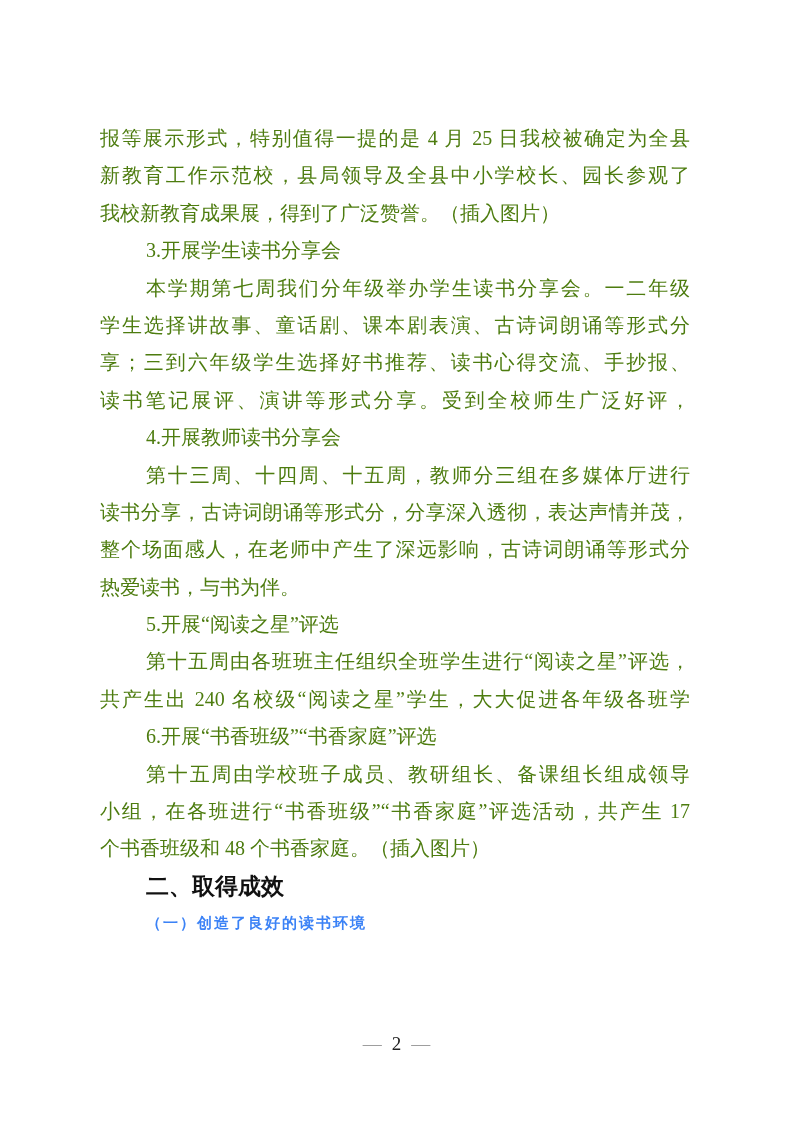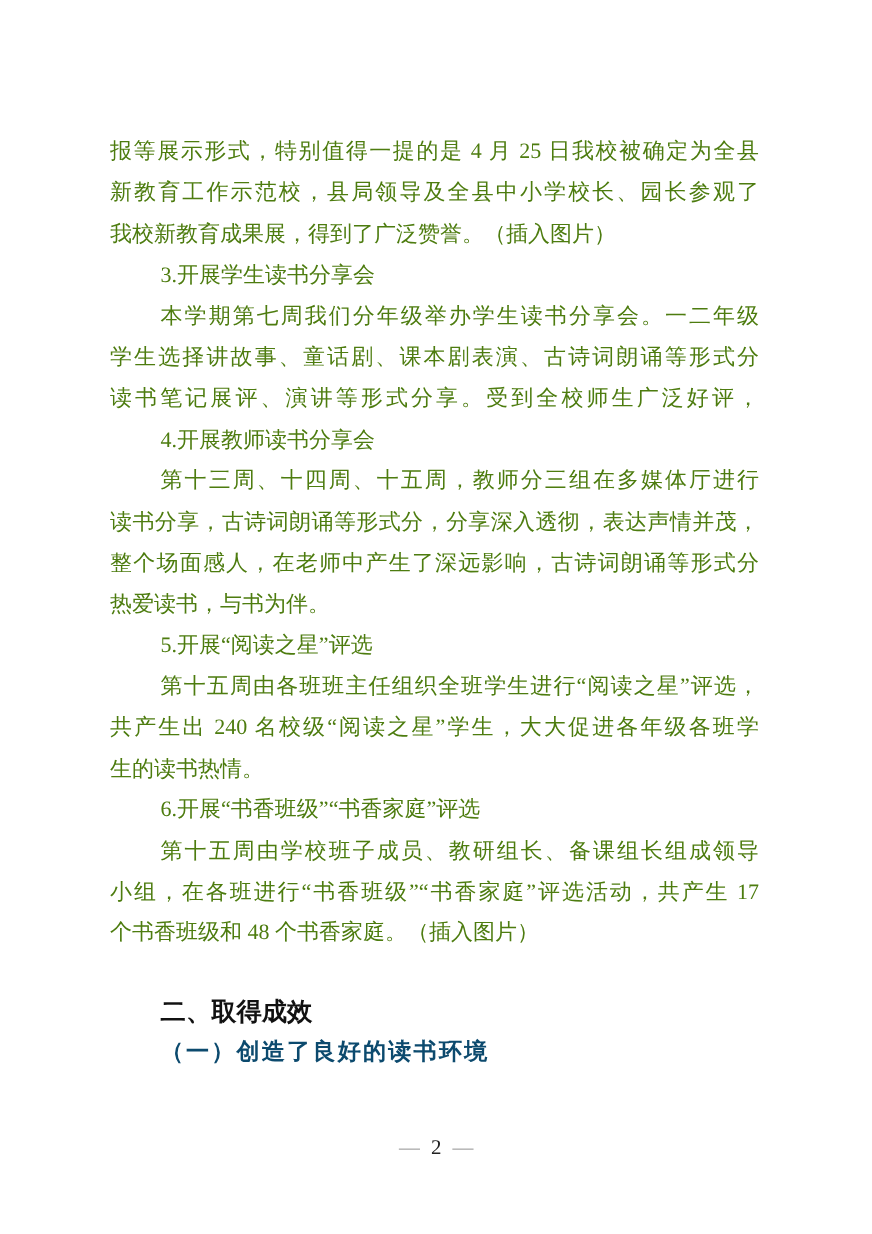--- a/index.html
+++ b/index.html
@@ -36,28 +36,27 @@
     text-align-last: justify;
   }
   .line.indent {
     text-indent: 46px;
   }
   .line.section-heading {
     font-family: "Liberation Sans", sans-serif;
     font-weight: 700;
     font-size: 23px;
     color: #111111;
-    margin-top: 33px;
   }
   .line.sub-heading {
     font-family: "Liberation Serif", serif;
     font-weight: 700;
-    font-size: 21px;
+    font-size: 15px;
     letter-spacing: 2px;
-    color: #0c4a6e;
+    color: #3b82f6;
   }
   .footer {
     position: absolute;
     top: 1032px;
     left: 0;
     width: 793px;
     text-align: center;
     font-size: 19px;
     line-height: 24px;
     font-family: "Liberation Serif", serif;
@@ -76,30 +75,30 @@
 
 <div class="page">
   <div class="content">
 
   <div class="line body justify">报等展示形式，特别值得一提的是 4 月 25 日我校被确定为全县</div>
       <div class="line body justify">新教育工作示范校，县局领导及全县中小学校长、园长参观了</div>
       <div class="line body">我校新教育成果展，得到了广泛赞誉。（插入图片）</div>
       <div class="line body indent">3.开展学生读书分享会</div>
       <div class="line body indent justify">本学期第七周我们分年级举办学生读书分享会。一二年级</div>
       <div class="line body justify">学生选择讲故事、童话剧、课本剧表演、古诗词朗诵等形式分</div>
+      <div class="line body justify">享；三到六年级学生选择好书推荐、读书心得交流、手抄报、</div>
       <div class="line body justify">读书笔记展评、演讲等形式分享。受到全校师生广泛好评，</div>
       <div class="line body indent">4.开展教师读书分享会</div>
       <div class="line body indent justify">第十三周、十四周、十五周，教师分三组在多媒体厅进行</div>
       <div class="line body justify">读书分享，古诗词朗诵等形式分，分享深入透彻，表达声情并茂，</div>
       <div class="line body justify">整个场面感人，在老师中产生了深远影响，古诗词朗诵等形式分</div>
       <div class="line body">热爱读书，与书为伴。</div>
       <div class="line body indent">5.开展“阅读之星”评选</div>
       <div class="line body indent justify">第十五周由各班班主任组织全班学生进行“阅读之星”评选，</div>
       <div class="line body justify">共产生出 240 名校级“阅读之星”学生，大大促进各年级各班学</div>
-      <div class="line body">生的读书热情。</div>
       <div class="line body indent">6.开展“书香班级”“书香家庭”评选</div>
       <div class="line body indent justify">第十五周由学校班子成员、教研组长、备课组长组成领导</div>
       <div class="line body justify">小组，在各班进行“书香班级”“书香家庭”评选活动，共产生 17</div>
       <div class="line body">个书香班级和 48 个书香家庭。（插入图片）</div>
       <div class="line section-heading indent">二、取得成效</div>
       <div class="line sub-heading indent">（一）创造了良好的读书环境</div>
     </div>
   <div class="footer">
     <span class="dash">—</span><span class="num">2</span><span class="dash">—</span>
   </div>

